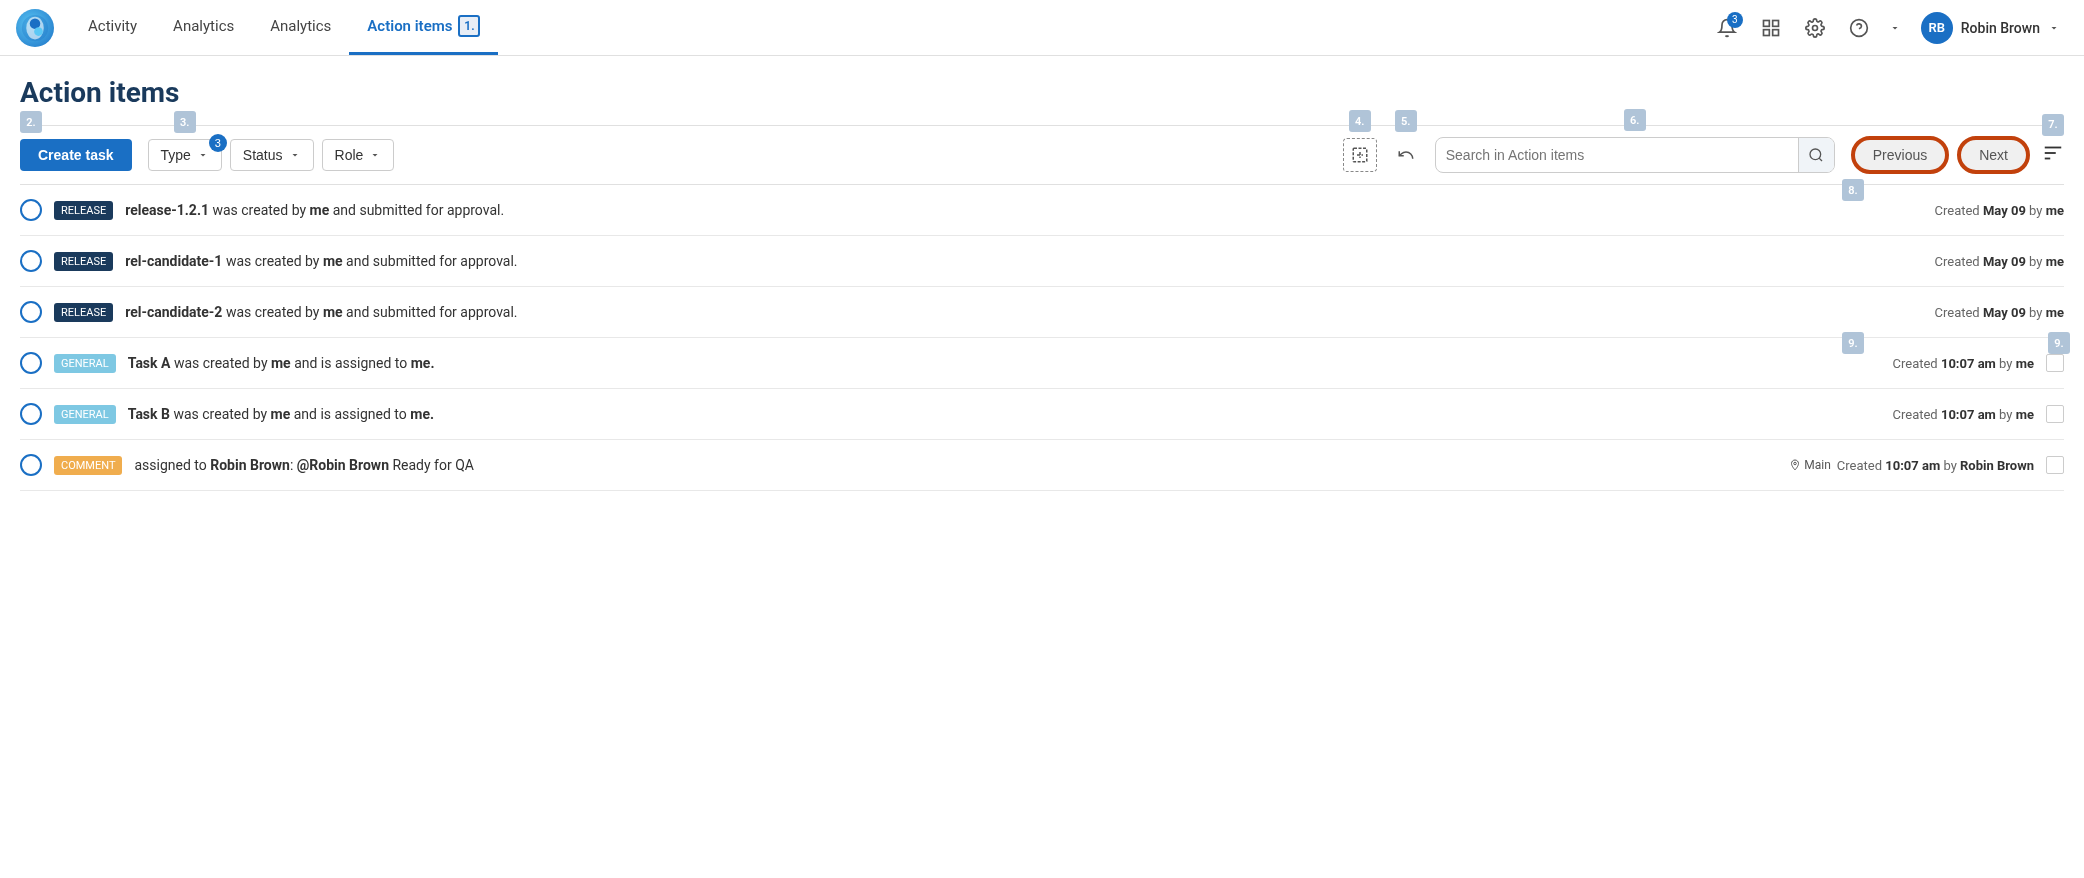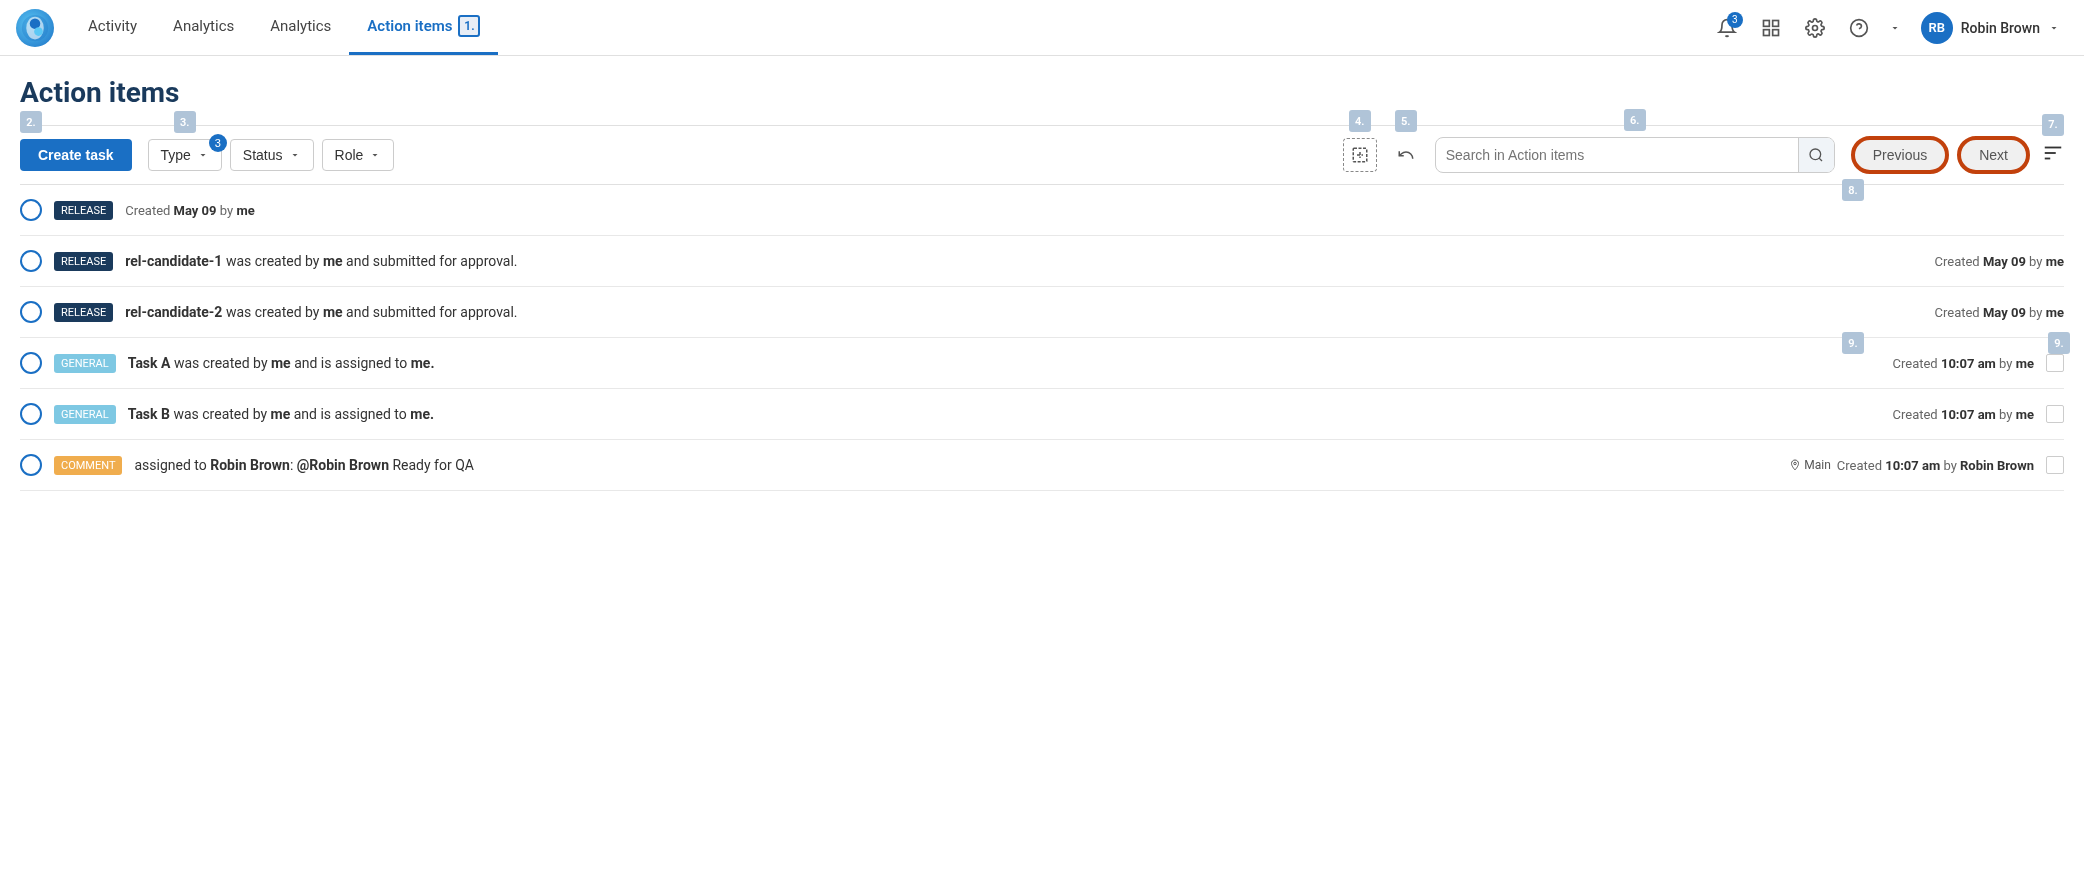--- a/index.html
+++ b/index.html
@@ -368,20 +368,21 @@
           <line x1="3" y1="18" x2="9" y2="18"></line>
         </svg>
       </div>
     </div>
   </div>
 
   <div class="items-list" id="items-list">
       <div class="item-row">
         <div class="item-circle"></div>
         <span class="type-badge type-release">RELEASE</span>
+        <span class="item-text"><b>release-1.2.1</b> was created by <b>me</b> and submitted for approval.</span>
         <div class="ann-badge" style="top: -6px; right: 200px;">8.</div>
         <div class="item-meta">
           <span>Created <b>May 09</b> by <b>me</b></span>
         </div>
       </div>
       <div class="item-row">
         <div class="item-circle"></div>
         <span class="type-badge type-release">RELEASE</span>
         <span class="item-text"><b>rel-candidate-1</b> was created by <b>me</b> and submitted for approval.</span>
         <div class="item-meta">

